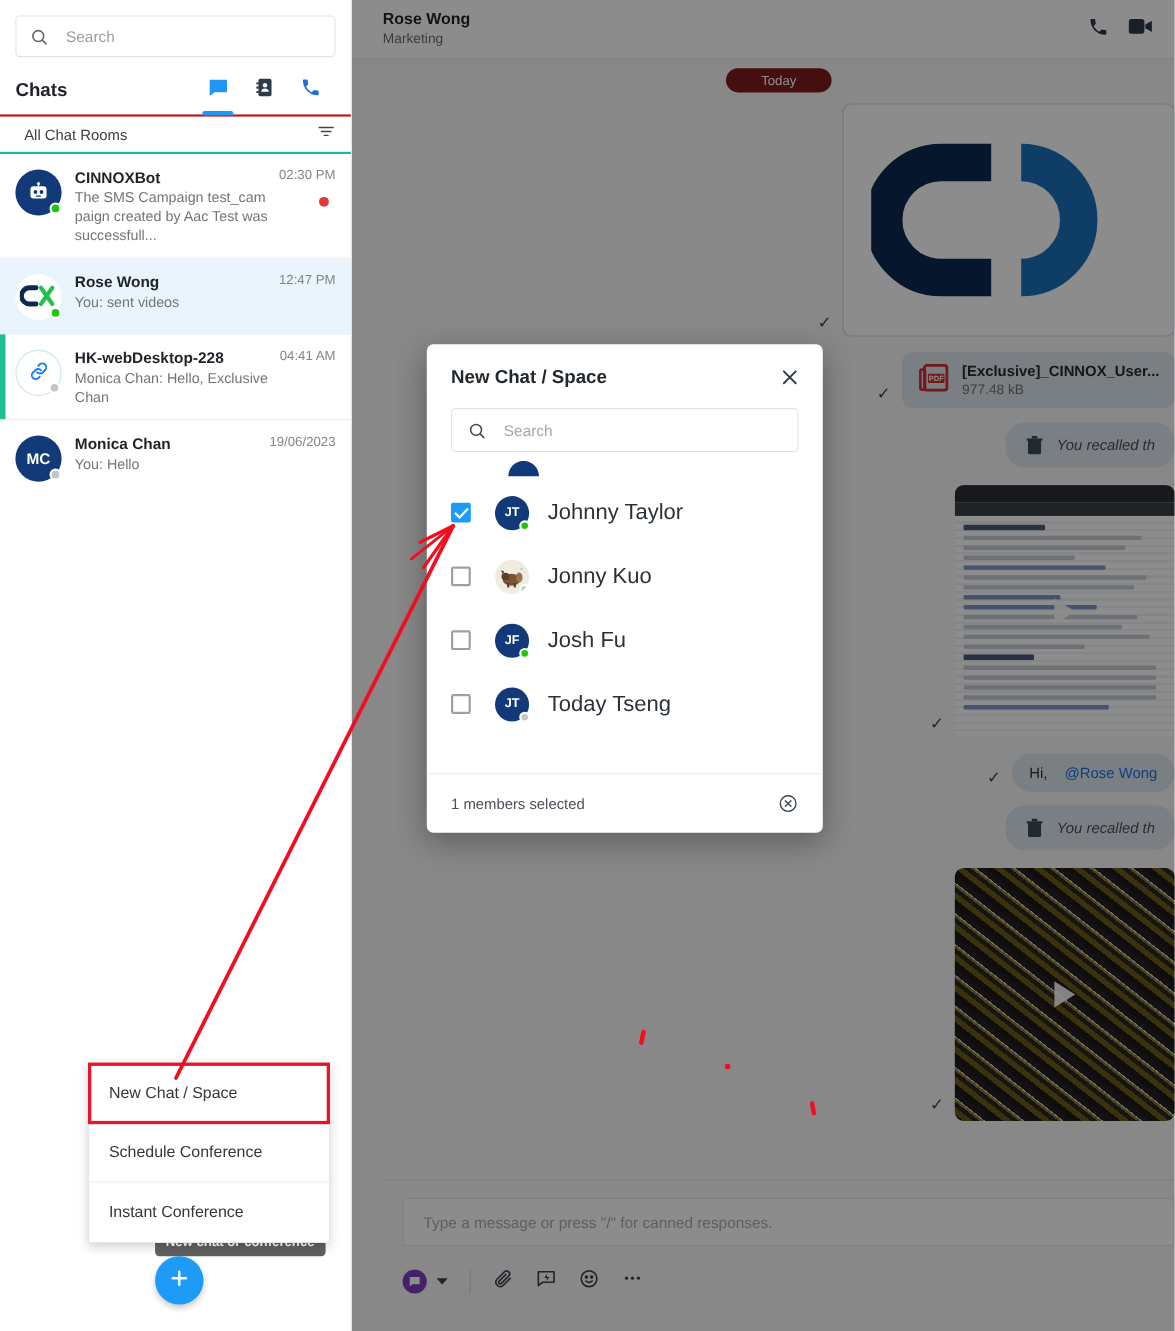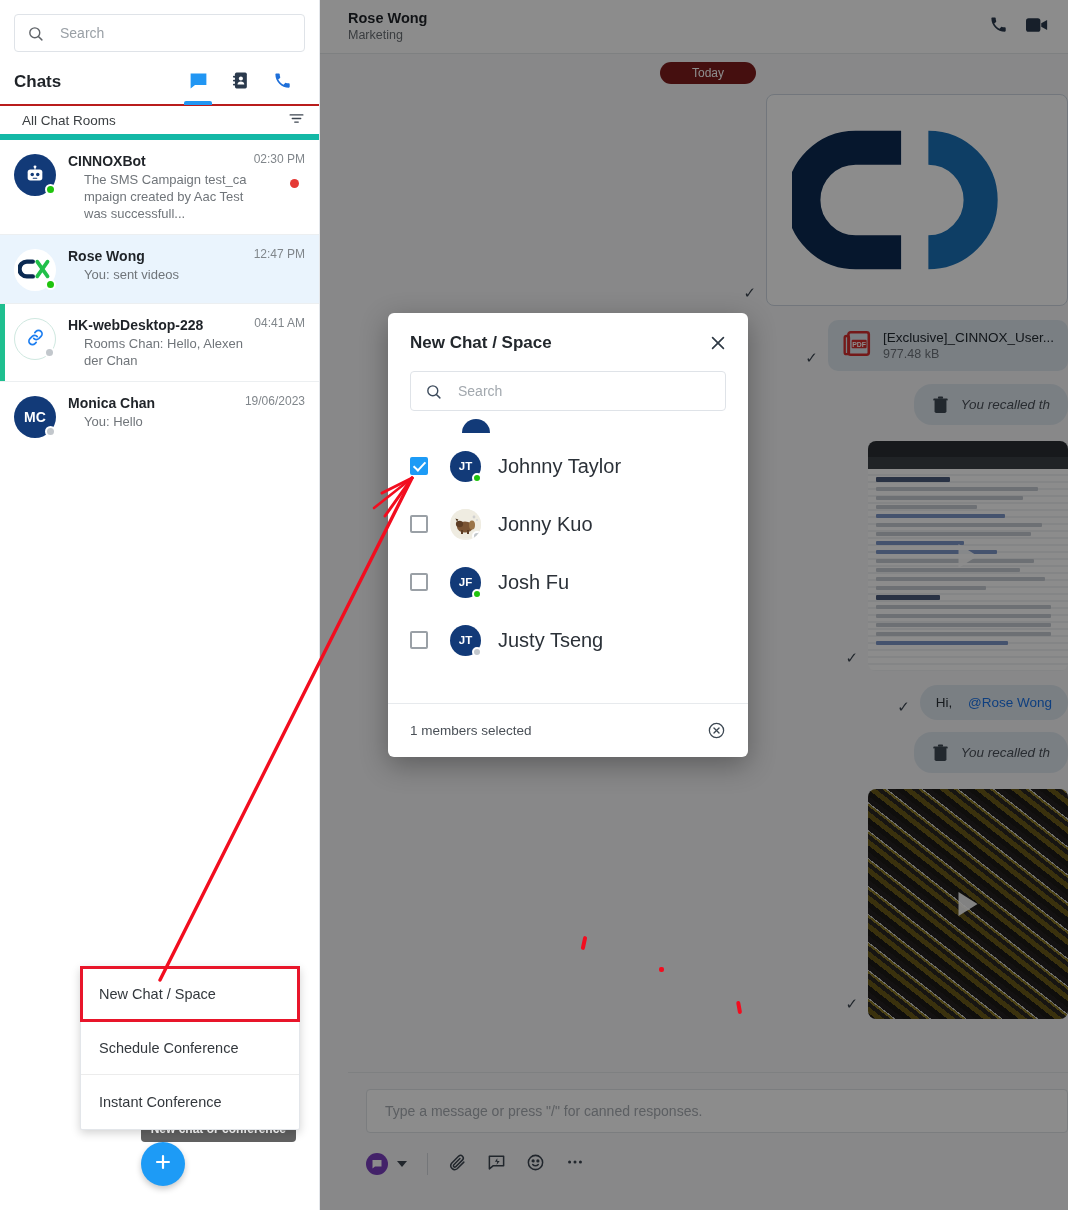--- a/index.html
+++ b/index.html
@@ -58,21 +58,21 @@
     position: relative; cursor: pointer;
   }
   .tab-underline {
     position: absolute; bottom: 0; left: 7px; right: 7px;
     height: 4px; background: #2196f3; border-radius: 2px 2px 0 0;
   }
 
   .section-row {
     height: 34px; display: flex; align-items: center;
     padding: 0 14px 0 22px;
-    border-bottom: 6px solid #14b8a6;
+    border-bottom: 2px solid #14b8a6;
     box-sizing: border-box;
   }
   .section-label { font-size: 13.5px; color: #3c4043; flex: 1; }
 
   .chat-item {
     display: flex; padding: 12px 14px 12px 14px;
     box-sizing: border-box; position: relative; cursor: pointer;
     border-bottom: 1px solid #eceff1;
     min-height: 64px;
   }
@@ -91,21 +91,21 @@
     position: absolute; right: 0px; bottom: 1px;
     width: 11px; height: 11px; border-radius: 50%;
     border: 2px solid #fff; box-sizing: border-box;
   }
   .presence.online { background: #20c40d; }
   .presence.offline { background: #c2c7cc; }
   .chat-body { flex: 1; min-width: 0; }
   .chat-name { font-size: 14px; color: #1f2328; font-weight: 600; line-height: 18px; }
   .chat-prev {
     font-size: 13px; color: #70757a; line-height: 17px;
-    margin-top: 1px; word-break: break-all; margin-left: 16px;
+    margin-top: 1px; word-break: break-all;
   }
   .chat-meta { flex: 0 0 auto; text-align: right; padding-left: 6px; }
   .chat-time { font-size: 12px; color: #80868b; white-space: nowrap; }
   .unread-dot {
     width: 9px; height: 9px; border-radius: 50%;
     background: #e53935; margin: 13px 6px 0 auto;
   }
 
   
   .fab-area {
@@ -180,21 +180,21 @@
   }
   .bubble.img { background: transparent; padding: 0; }
   .logo-card {
     width: 300px; height: 210px;
     border: 1px solid #cfd8e2; border-radius: 8px;
     background: #fff; display: flex; align-items: center; justify-content: center;
     overflow: hidden;
   }
   .file-row { display: flex; align-items: center; }
   .file-meta { margin-left: 11px; }
-  .file-name { font-size: 13.5px; color: #222a31; white-space: nowrap; }
+  .file-name { font-size: 13.5px; color: #222a31; white-space: nowrap; font-weight: bold; }
   .file-size { font-size: 12.5px; color: #6d747b; margin-top: 2px; }
   .recalled { font-style: italic; color: #4a5159; display: flex; align-items: center; }
   .recalled .bin { margin-right: 12px; display: flex; }
   .thumb {
     width: 200px; height: 230px; border-radius: 8px; overflow: hidden;
     position: relative; background: #2a2a2a;
   }
   .thumb .play {
     position: absolute; left: 50%; top: 50%;
     transform: translate(-50%,-50%);
@@ -462,21 +462,21 @@
           <span>
             <svg width="21" height="21" viewBox="0 0 24 24" fill="none" stroke="#1d7ef0" stroke-width="2" stroke-linecap="round">
               <path d="M10 13a4 4 0 0 0 5.7.3l2.6-2.6a4 4 0 1 0-5.7-5.7l-1.3 1.3"></path>
               <path d="M14 11a4 4 0 0 0-5.7-.3l-2.6 2.6a4 4 0 1 0 5.7 5.7l1.3-1.3"></path>
             </svg>
           </span>
           <div class="presence offline"></div>
         </div>
         <div class="chat-body">
           <div class="chat-name">HK-webDesktop-228</div>
-          <div class="chat-prev">Rooms Chan: Hello, Alexender Chan</div>
+          <div class="chat-prev">Monica Chan: Hello, Exclusive Chan</div>
         </div>
         <div class="chat-meta">
           <div class="chat-time">04:41 AM</div>
         </div>
       </div>
 
       <div class="chat-item" style="border-bottom:none;">
         <div class="avatar" style="background:#123a78;">
           <span>MC</span>
           <div class="presence offline"></div>
@@ -759,21 +759,21 @@
       </div>
       <div class="mname">Josh Fu</div>
     </div>
 
     <div class="member-row">
       <div class="cbox"></div>
       <div class="mavatar" style="background:#123a78;">
         <span>JT</span>
         <div class="presence offline"></div>
       </div>
-      <div class="mname">Justy Tseng</div>
+      <div class="mname">Today Tseng</div>
     </div>
   </div>
 
   <div class="modal-foot">
     <div class="sel-text">1 members selected</div>
     <div class="clear-ic">
       <svg width="19" height="19" viewBox="0 0 24 24" fill="none" stroke="#3c4752" stroke-width="1.6">
         <circle cx="12" cy="12" r="9"></circle>
         <line x1="8.8" y1="8.8" x2="15.2" y2="15.2" stroke-linecap="round"></line>
         <line x1="15.2" y1="8.8" x2="8.8" y2="15.2" stroke-linecap="round"></line>

